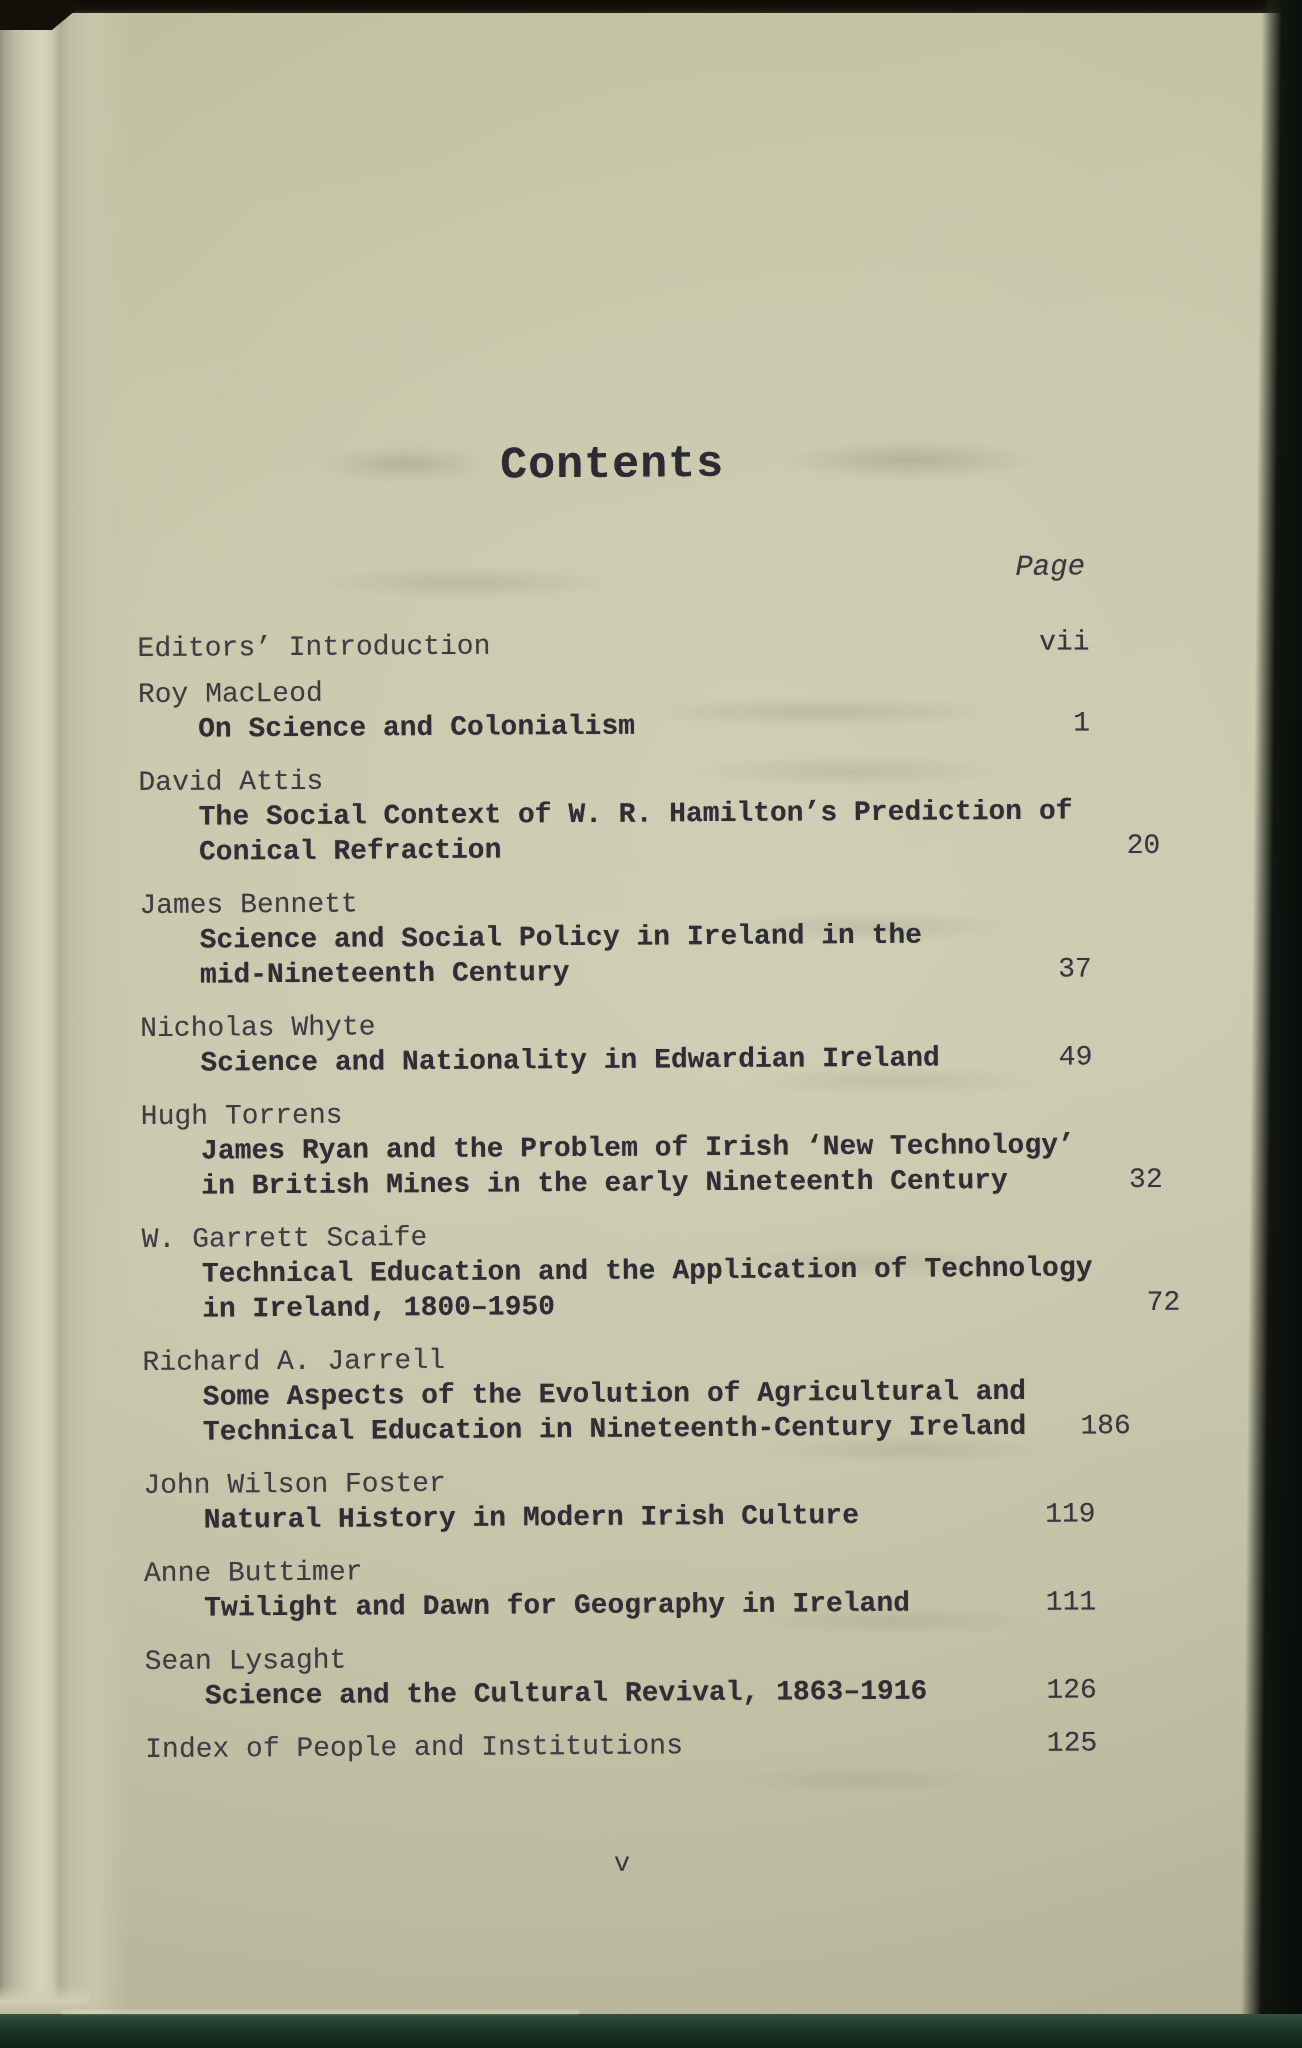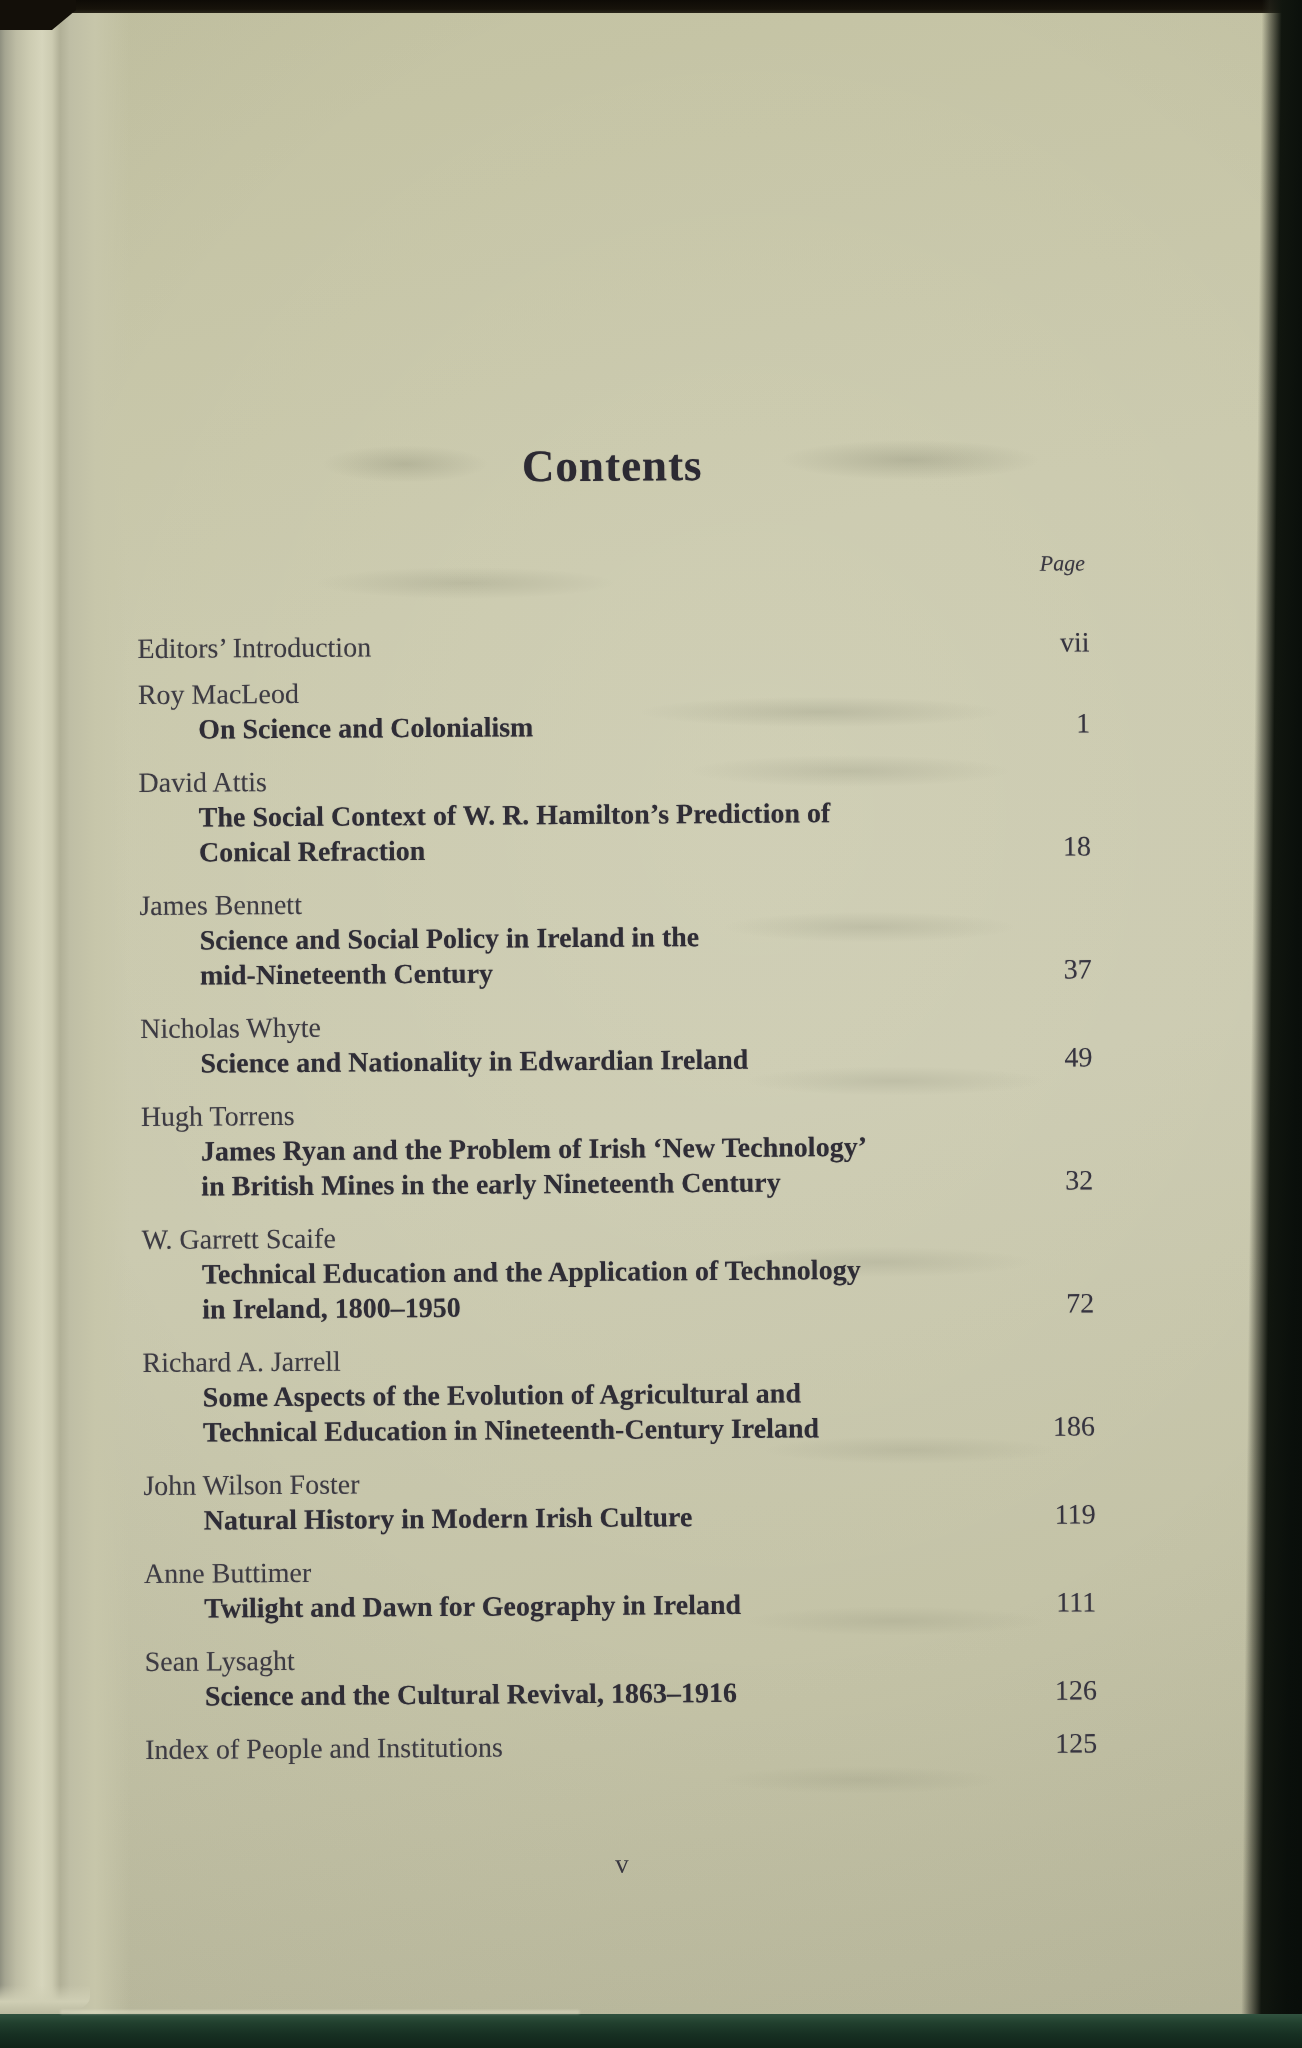--- a/index.html
+++ b/index.html
@@ -14,20 +14,21 @@
     font-family: "Liberation Serif", serif;
   }
   .photo {
     position: relative;
     width: 1302px;
     height: 2048px;
     background:
       radial-gradient(130% 95% at 58% 40%, rgba(255,255,244,0.10) 0%, rgba(255,255,244,0) 42%, rgba(25,25,12,0.10) 100%),
       linear-gradient(168deg, #c3c2a2 0%, #cac9ad 30%, #cbcab0 55%, #c4c3a7 78%, #bbba9e 100%);
     overflow: hidden;
+    font-family: Liberation Mono, monospace;
   }
 
   
   .showthrough {
     position: absolute;
     inset: 0;
     pointer-events: none;
     background-repeat: no-repeat;
     background-image:
       radial-gradient(closest-side, rgba(92,94,76,0.20), rgba(92,94,76,0) 72%),
@@ -73,21 +74,21 @@
     font-weight: bold;
     letter-spacing: 1px;
     color: #2c2a33;
     text-shadow: 0 0 1px rgba(44,42,51,0.45);
   }
   .page-label {
     position: absolute;
     top: 557px;
     right: 4px;
     font-style: italic;
-    font-size: 22px;
+    font-size: 29px;
     color: #3a3841;
     text-shadow: 0 0 1px rgba(58,56,65,0.35);
   }
   .entries {
     position: absolute;
     top: 631px;
     left: 0;
     right: 0;
     font-size: 28px;
     line-height: 35px;
@@ -208,21 +209,21 @@
             <div class="line title-line">On Science and Colonialism</div>
           </div>
     <div class="num">1</div>
   </div>
         <div class="entry">
     <div class="lines">
             <div class="line author-line">David Attis</div>
             <div class="line title-line">The Social Context of W. R. Hamilton’s Prediction of</div>
             <div class="line title-line">Conical Refraction</div>
           </div>
-    <div class="num">18</div>
+    <div class="num">20</div>
   </div>
         <div class="entry">
     <div class="lines">
             <div class="line author-line">James Bennett</div>
             <div class="line title-line">Science and Social Policy in Ireland in the</div>
             <div class="line title-line">mid-Nineteenth Century</div>
           </div>
     <div class="num">37</div>
   </div>
         <div class="entry">

